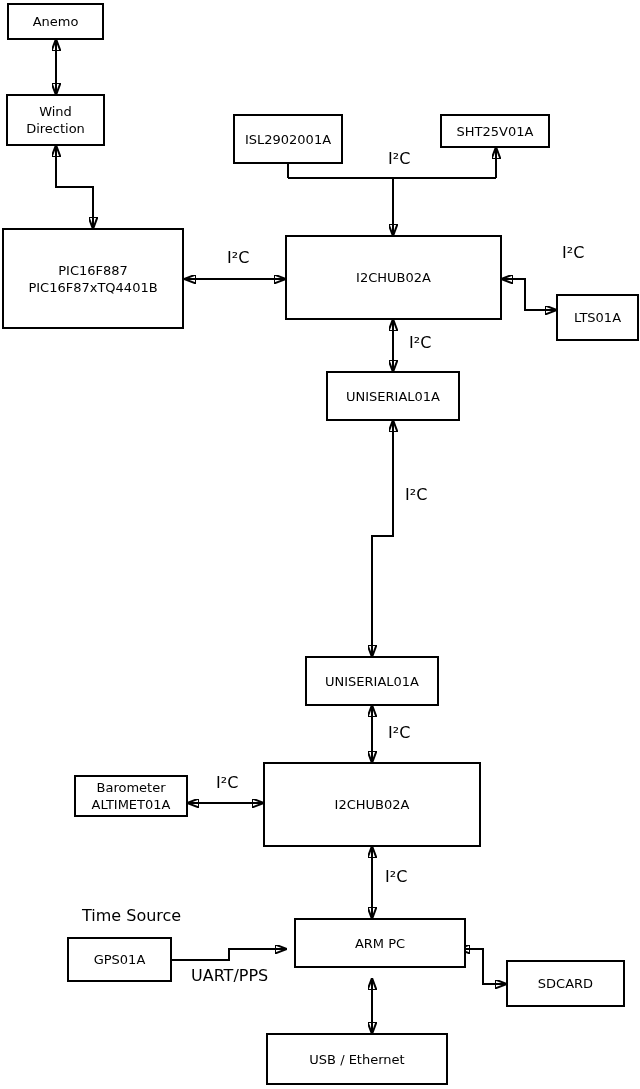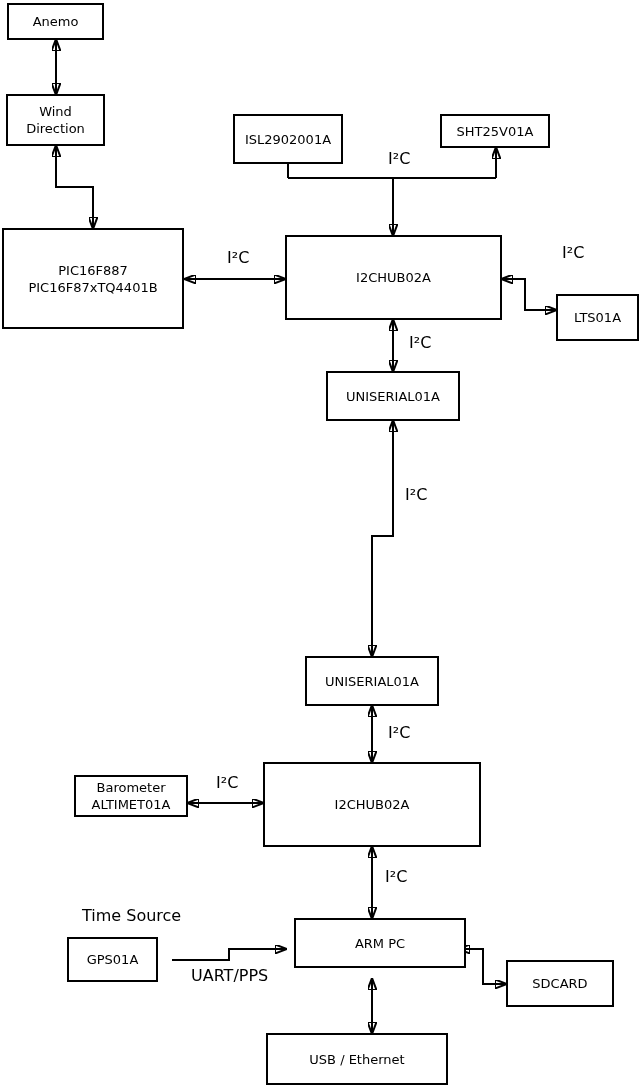--- a/index.html
+++ b/index.html
@@ -116,29 +116,29 @@
 
   <div class="box" style="left:263px;top:762px;width:218px;height:85px">
     <span>I2CHUB02A</span>
   </div>
 
   <div class="box" style="left:74px;top:775px;width:114px;height:42px">
     <span>Barometer</span>
     <span>ALTIMET01A</span>
   </div>
 
-  <div class="box" style="left:67px;top:937px;width:91px;height:45px">
+  <div class="box" style="left:67px;top:937px;width:105px;height:45px">
     <span>GPS01A</span>
   </div>
 
   <div class="box" style="left:294px;top:918px;width:172px;height:50px">
     <span>ARM PC</span>
   </div>
 
-  <div class="box" style="left:506px;top:960px;width:108px;height:47px">
+  <div class="box" style="left:506px;top:960px;width:119px;height:47px">
     <span>SDCARD</span>
   </div>
 
   <div class="box" style="left:266px;top:1033px;width:182px;height:52px">
     <span>USB / Ethernet</span>
   </div>
 
   <div class="edge-label" style="left:388px;top:152px">I²C</div>
   <div class="edge-label" style="left:227px;top:251px">I²C</div>
   <div class="edge-label" style="left:562px;top:246px">I²C</div>

